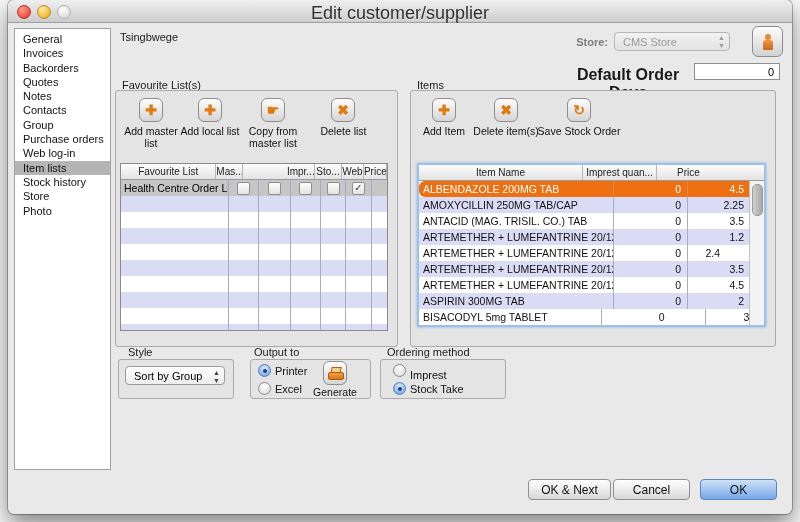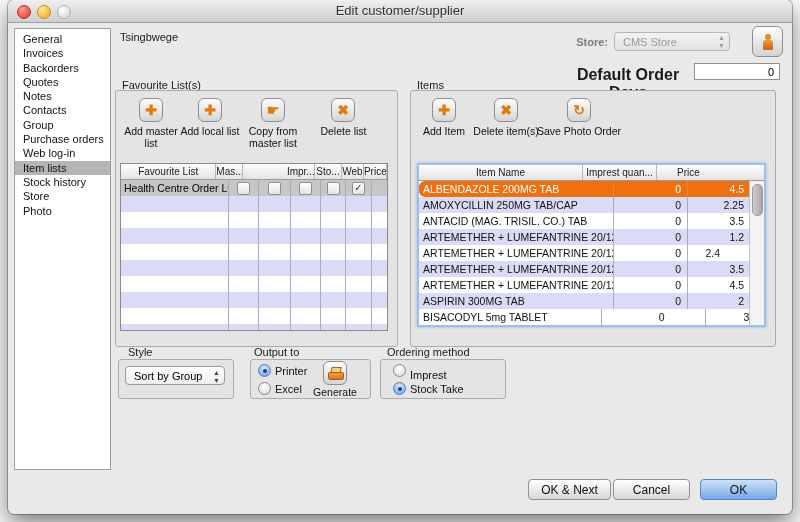--- a/index.html
+++ b/index.html
@@ -6,21 +6,21 @@
     background:#fafafa;font-family:"Liberation Sans",sans-serif;
     -webkit-font-smoothing:antialiased;}
   .window{position:absolute;left:8px;top:0;width:784px;height:514px;
     background:#e9e9e9;border-radius:6px;
     box-shadow:0 10px 24px rgba(0,0,0,.5),0 0 0 1px rgba(0,0,0,.28);}
   
   .titlebar{position:absolute;left:0;top:0;right:0;height:22px;
     border-radius:6px 6px 0 0;background:linear-gradient(#efefef,#cdcdcd);
     border-bottom:1px solid #9f9f9f;}
   .title{position:absolute;left:0;right:0;top:3px;text-align:center;
-    font-size:13px;color:#2f2f2f;text-shadow:0 1px 0 rgba(255,255,255,.65);}
+    font-size:18px;color:#2f2f2f;text-shadow:0 1px 0 rgba(255,255,255,.65);}
   .light{position:absolute;top:5px;width:12px;height:12px;border-radius:50%;}
   .light.red{left:9px;background:radial-gradient(circle at 35% 30%,#ff9a8d,#f05a4f 60%,#c93a30);border:1px solid #b5362b;}
   .light.yellow{left:29px;background:radial-gradient(circle at 35% 30%,#ffe9a8,#f7bf3f 60%,#d8992a);border:1px solid #c08f23;}
   .light.gray{left:49px;background:radial-gradient(circle at 35% 30%,#ffffff,#dedede 70%);border:1px solid #b2b2b2;}
   
   .sidebar{position:absolute;left:6px;top:28px;width:97px;height:442px;
     background:#fff;border:1px solid #9f9f9f;padding-top:3px;box-sizing:border-box;}
   .side-item{font-size:11px;line-height:14.3px;padding-left:8px;color:#111;cursor:default;white-space:nowrap;}
   .side-item.sel{background:#b5b5b5;}
   
@@ -276,21 +276,21 @@
   <div class="iconlbl" style="left:411px;top:126px;width:50px;">Add Item</div>
 
   <div class="iconbtn" style="left:486px;top:98px;">
       <span>✖</span>
     </div>
   <div class="iconlbl" style="left:462px;top:126px;width:72px;">Delete item(s)</div>
 
   <div class="iconbtn" style="left:559px;top:98px;">
       <span>↻</span>
     </div>
-  <div class="iconlbl" style="left:528px;top:126px;width:86px;">Save Photo Order</div>
+  <div class="iconlbl" style="left:528px;top:126px;width:86px;">Save Stock Order</div>
 
   <div class="items-table">
     <div class="it-head">
       <div class="hc" style="width:164px;">Item Name</div>
       <div class="hc" style="width:74px;">Imprest quan...</div>
       <div class="hc" style="width:63px;border-right:none;">Price</div>
     </div>
     <div id="items-body">
         <div class="it-row sel">
           <div class="cell name" style="width: 194px;">ALBENDAZOLE 200MG TAB</div>

